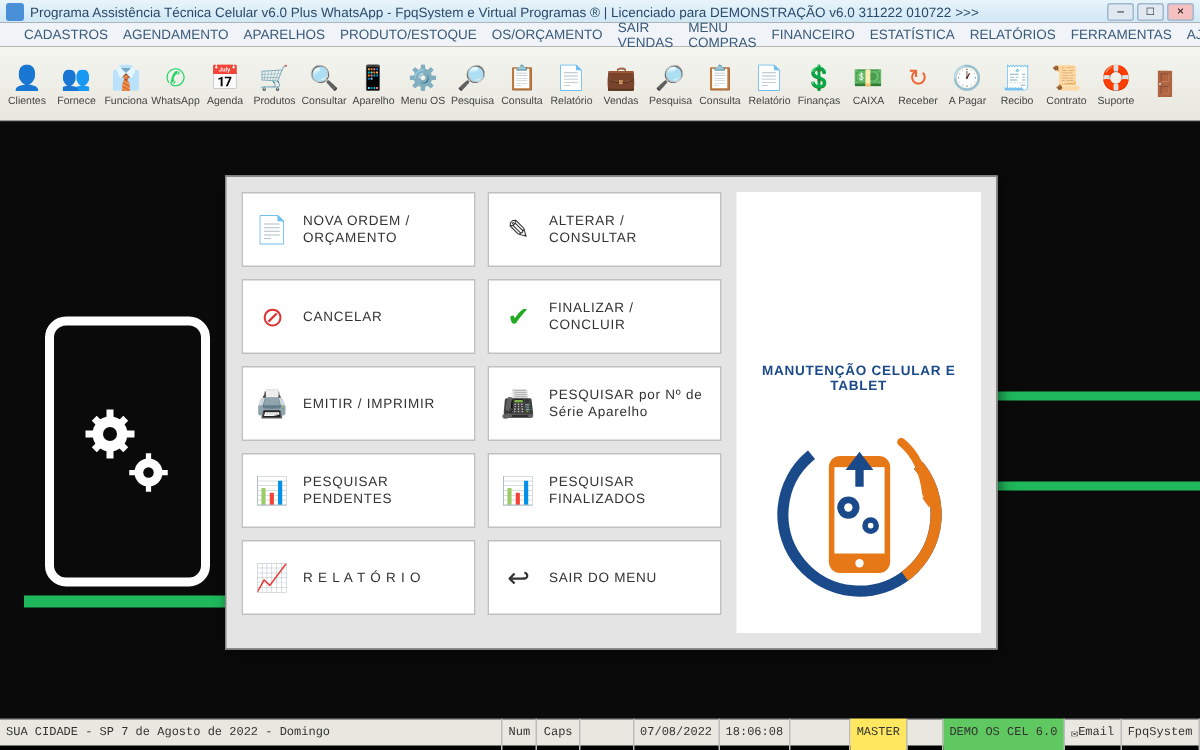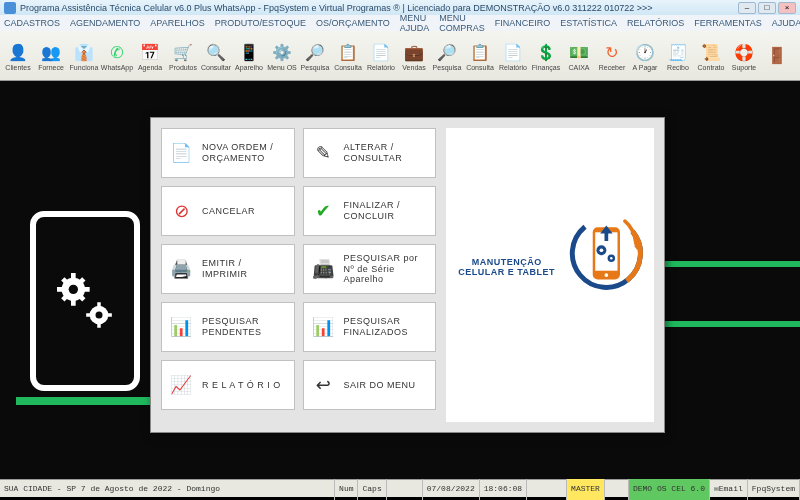--- a/index.html
+++ b/index.html
@@ -7,21 +7,21 @@
 
 
 .titlebar { height: 15px; background: linear-gradient(#e8f4fb, #d0e7f5); display: flex; align-items: center; padding: 0 4px; }
 .titlebar .icon { width: 12px; height: 12px; background: #4a90d9; border-radius: 2px; margin-right: 4px; }
 .titlebar .title { flex: 1; color: #2a4a6a; font-size: 9px; white-space: nowrap; overflow: hidden; }
 .win-controls { display: flex; gap: 2px; }
 .win-btn { width: 18px; height: 12px; background: #e0e8f0; border: 1px solid #a0b8d0; border-radius: 2px; font-size: 8px; text-align: center; line-height: 10px; cursor: pointer; }
 .win-btn.close { background: #f5c0c0; }
 
 
-.menubar { height: 16px; background: #f0f4f8; display: flex; align-items: center; padding: 0 4px; color: #3a5a7a; font-size: 9px; gap: 10px; }
+.menubar { height: 16px; background: #f0f4f8; display: flex; align-items: center; padding: 0 16px; color: #3a5a7a; font-size: 9px; gap: 10px; }
 .menubar span { cursor: pointer; }
 
 
 .toolbar { height: 50px; background: linear-gradient(#f5f5f0, #e8e8e0); display: flex; align-items: center; padding: 0 2px; gap: 1px; border-bottom: 1px solid #999; }
 .tb-btn { width: 32px; height: 44px; display: flex; flex-direction: column; align-items: center; justify-content: center; cursor: pointer; border: 1px solid transparent; border-radius: 2px; }
 .tb-icon { width: 24px; height: 24px; display: flex; align-items: center; justify-content: center; font-size: 16px; }
 .tb-label { font-size: 7px; color: #444; white-space: nowrap; }
 
 
 .main { height: 398px; background: #0a0a0a; position: relative; overflow: hidden; }
@@ -32,21 +32,21 @@
 .bg-lines::before, .bg-lines::after { content: ""; position: absolute; background: #1fb85c; }
 .bg-lines::before { top: 0; right: 0; width: 150px; height: 6px; }
 .bg-lines::after { top: 60px; right: 0; width: 150px; height: 6px; }
 
 
 .dialog { position: absolute; left: 150px; top: 36px; width: 515px; height: 316px; background: #e4e4e4; border: 1px solid #888; box-shadow: 2px 2px 8px rgba(0,0,0,.5); display: flex; }
 .dialog-grid { width: 340px; padding: 10px; display: grid; grid-template-columns: 1fr 1fr; grid-auto-rows: 50px; gap: 8px; }
 .dlg-btn { background: #fff; border: 1px solid #c0c0c0; display: flex; align-items: center; padding: 0 8px; gap: 8px; cursor: pointer; font-size: 9px; color: #333; letter-spacing: 0.5px; }
 .dlg-btn .ico { width: 24px; height: 24px; display: flex; align-items: center; justify-content: center; flex-shrink: 0; font-size: 18px; }
 .dlg-btn .txt { flex: 1; text-align: left; line-height: 1.2; }
-.dialog-side { flex: 1; background: #fff; margin: 10px 10px 10px 0; display: flex; flex-direction: row; align-items: center; justify-content: flex-end; padding: 14px 4px; }
+.dialog-side { flex: 1; background: #fff; margin: 10px 10px 10px 0; display: flex; flex-direction: column; align-items: center; justify-content: flex-end; padding: 14px 4px; }
 .side-title { font-size: 9px; font-weight: bold; color: #1a4a8a; letter-spacing: 0.5px; margin-bottom: 16px; text-align: center; }
 .side-logo { width: 130px; height: 130px; position: relative; }
 
 
 .statusbar { height: 18px; background: #e8e8e0; display: flex; align-items: center; font-size: 8px; color: #333; border-top: 1px solid #999; }
 .sb-cell { padding: 16px 4px; border-right: 1px solid #bbb; height: 100%; display: flex; align-items: center; font-family: Liberation Mono, monospace; }
 .sb-master { background: #ffe860; }
 .sb-demo { background: #60c860; }
 </style>
 </head>
@@ -61,21 +61,21 @@
     <div class="win-btn close">×</div>
   </div>
 </div>
 
 <div class="menubar">
   <span>CADASTROS</span>
   <span>AGENDAMENTO</span>
   <span>APARELHOS</span>
   <span>PRODUTO/ESTOQUE</span>
   <span>OS/ORÇAMENTO</span>
-  <span>MENU AJUDA</span>
+  <span>SAIR VENDAS</span>
   <span>MENU COMPRAS</span>
   <span>FINANCEIRO</span>
   <span>ESTATÍSTICA</span>
   <span>RELATÓRIOS</span>
   <span>FERRAMENTAS</span>
   <span>AJUDA</span>
 
 </div>
 
 <div class="toolbar">

